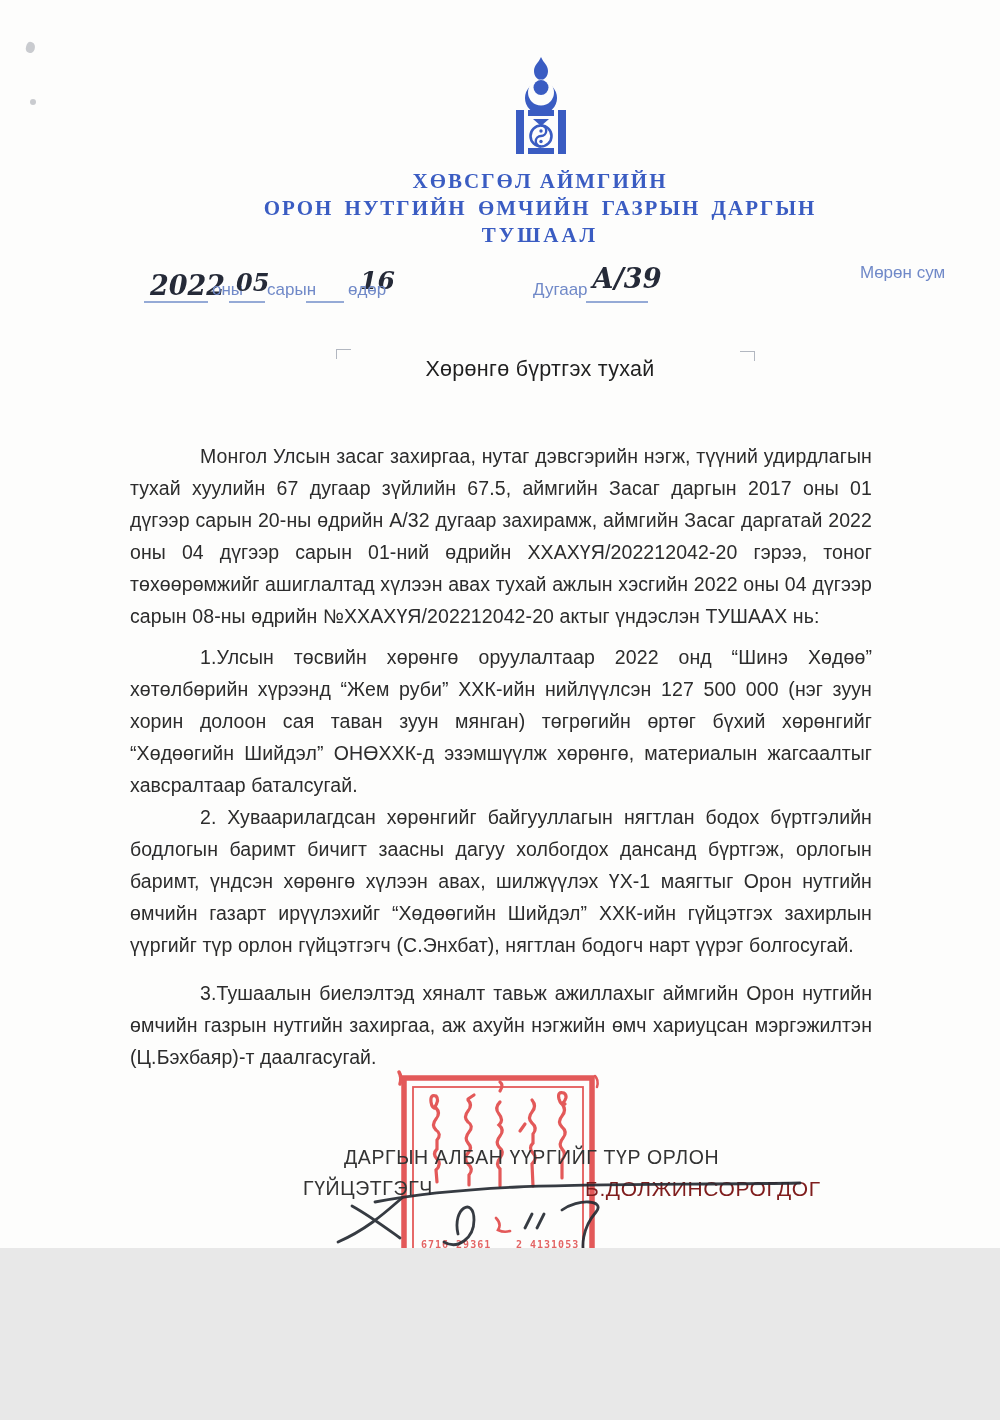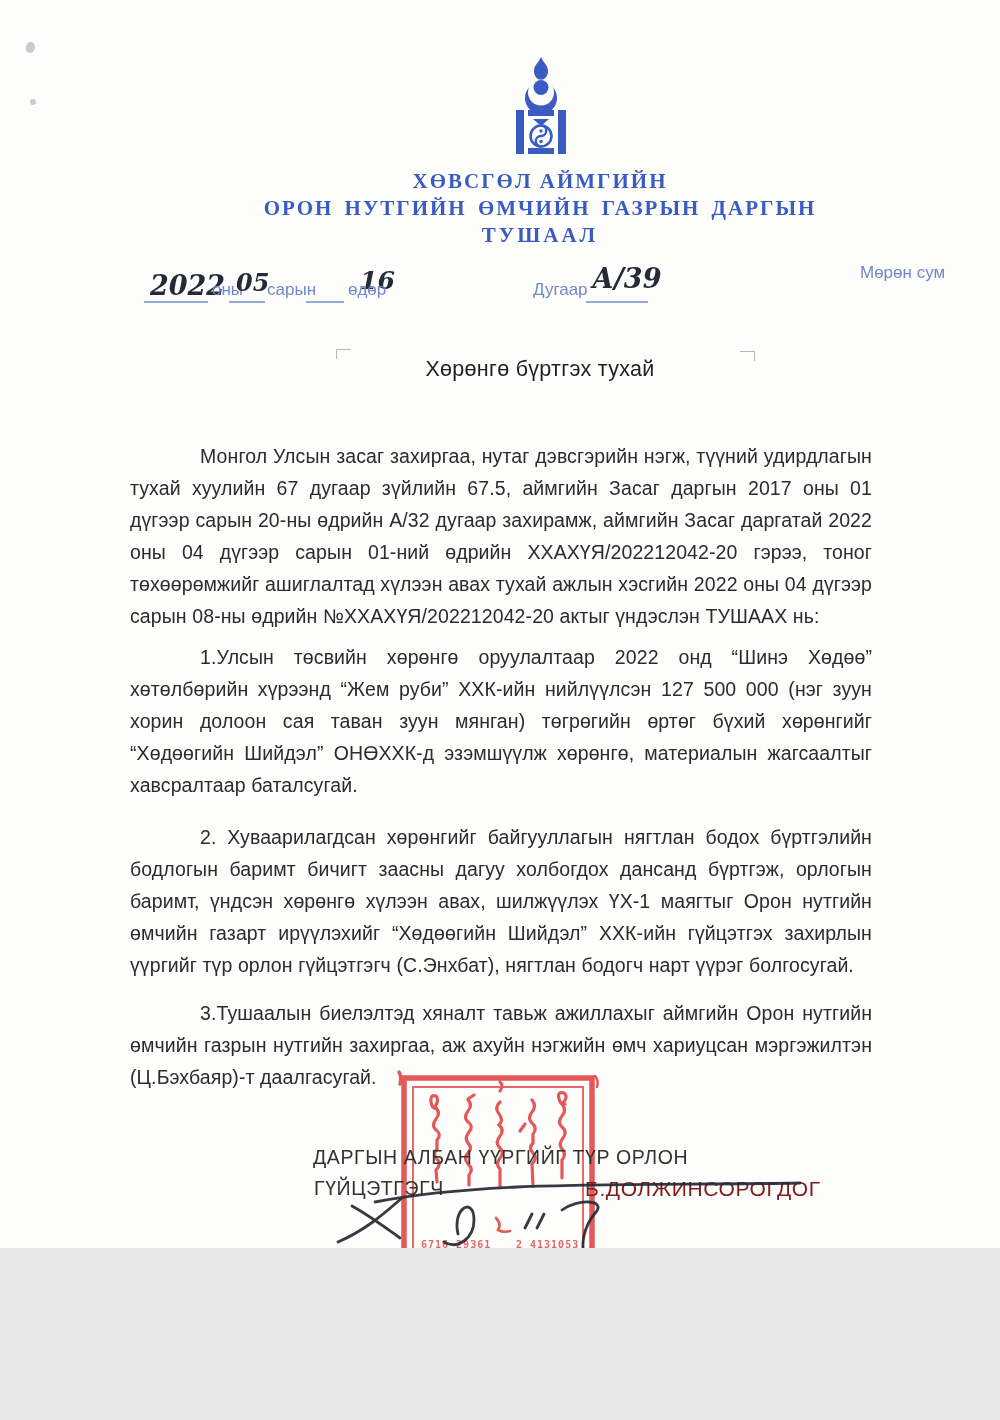--- a/index.html
+++ b/index.html
@@ -32,25 +32,25 @@
   .corner{position:absolute;width:14px;height:9px;opacity:.75;}
   .corner-l{left:336px;top:349px;border-left:1.5px solid #9aa0ac;border-top:1.5px solid #9aa0ac;}
   .corner-r{left:740px;top:351px;border-right:1.5px solid #9aa0ac;border-top:1.5px solid #9aa0ac;}
   
   .body-text{position:absolute;left:130px;top:440px;width:742px;}
   .body-text p{
     margin:0;font-size:19.5px;line-height:32px;text-align:justify;
     text-indent:70px;color:#2c2c2c;letter-spacing:.1px;
   }
   .body-text p.p2{margin-top:9px;}
-  .body-text p.p3{margin-top:20px;}
+  .body-text p.p3{}
   .body-text p.p4{margin-top:16px;}
   
-  .sig-line1{position:absolute;left:313px;top:1146px;font-size:19.5px;color:#333;letter-spacing:.6px;}
-  .sig-role{position:absolute;left:314px;top:1177px;font-size:19.5px;color:#333;letter-spacing:.6px;}
+  .sig-line1{position:absolute;left:344px;top:1146px;font-size:19.5px;color:#333;letter-spacing:.6px;}
+  .sig-role{position:absolute;left:303px;top:1177px;font-size:19.5px;color:#333;letter-spacing:.6px;}
   .sig-name{position:absolute;left:585px;top:1177px;font-size:21px;color:#7f1d1d;letter-spacing:.6px;}
   
   .seal-svg{position:absolute;left:396px;top:1068px;}
   .ink-svg{position:absolute;left:290px;top:1150px;}
   .stampnum{font-family:"DejaVu Sans Mono",monospace;font-size:10px;font-weight:700;
     fill:#e05050;letter-spacing:1px;}
   
   .file-path{position:absolute;left:760px;top:1301px;width:185px;text-align:right;
     font-size:19.5px;color:#1d1d1d;}
   .reg-number{

